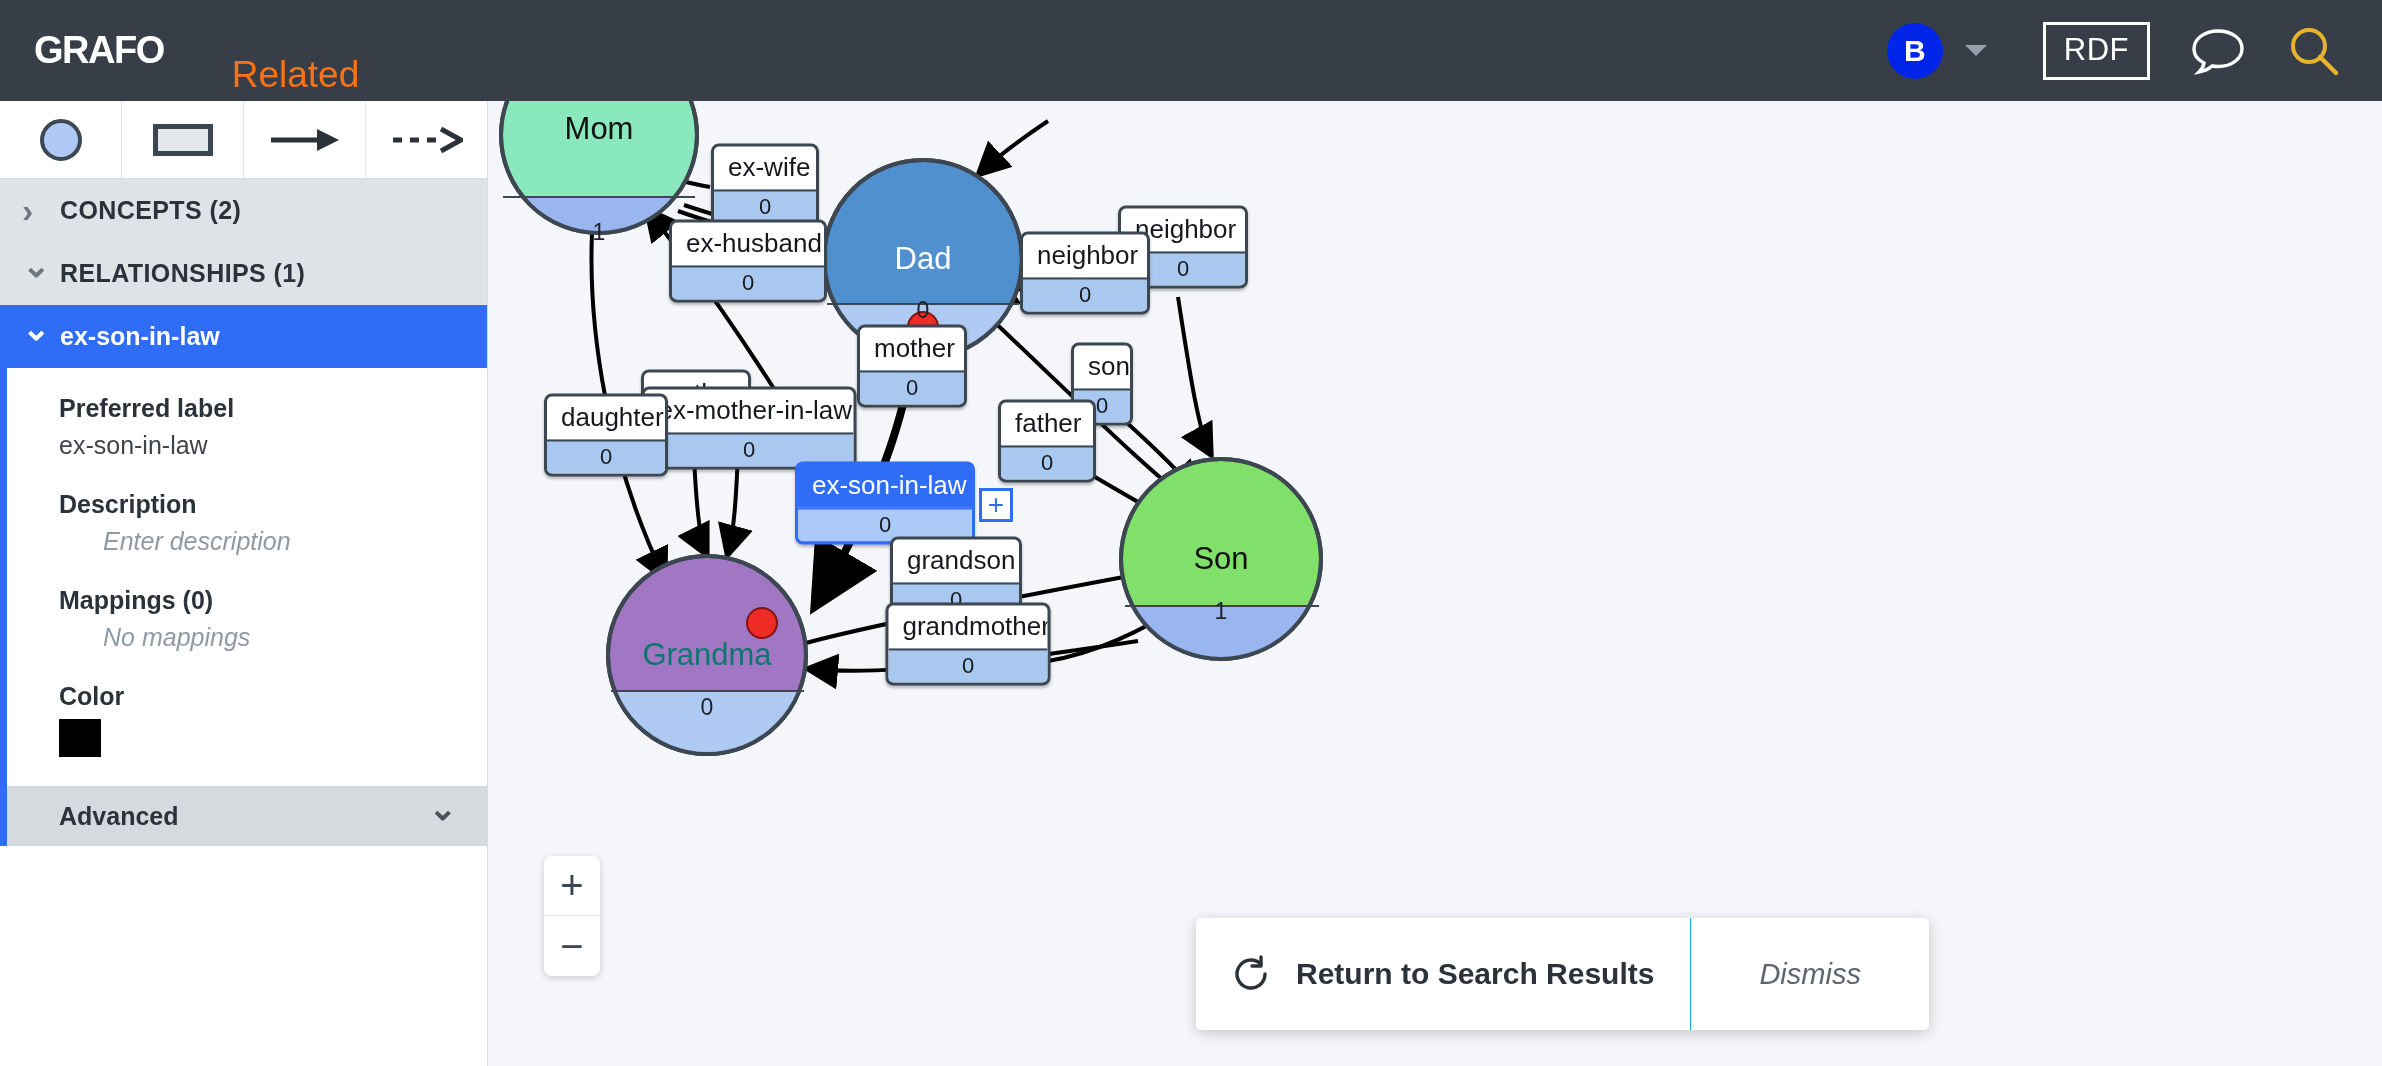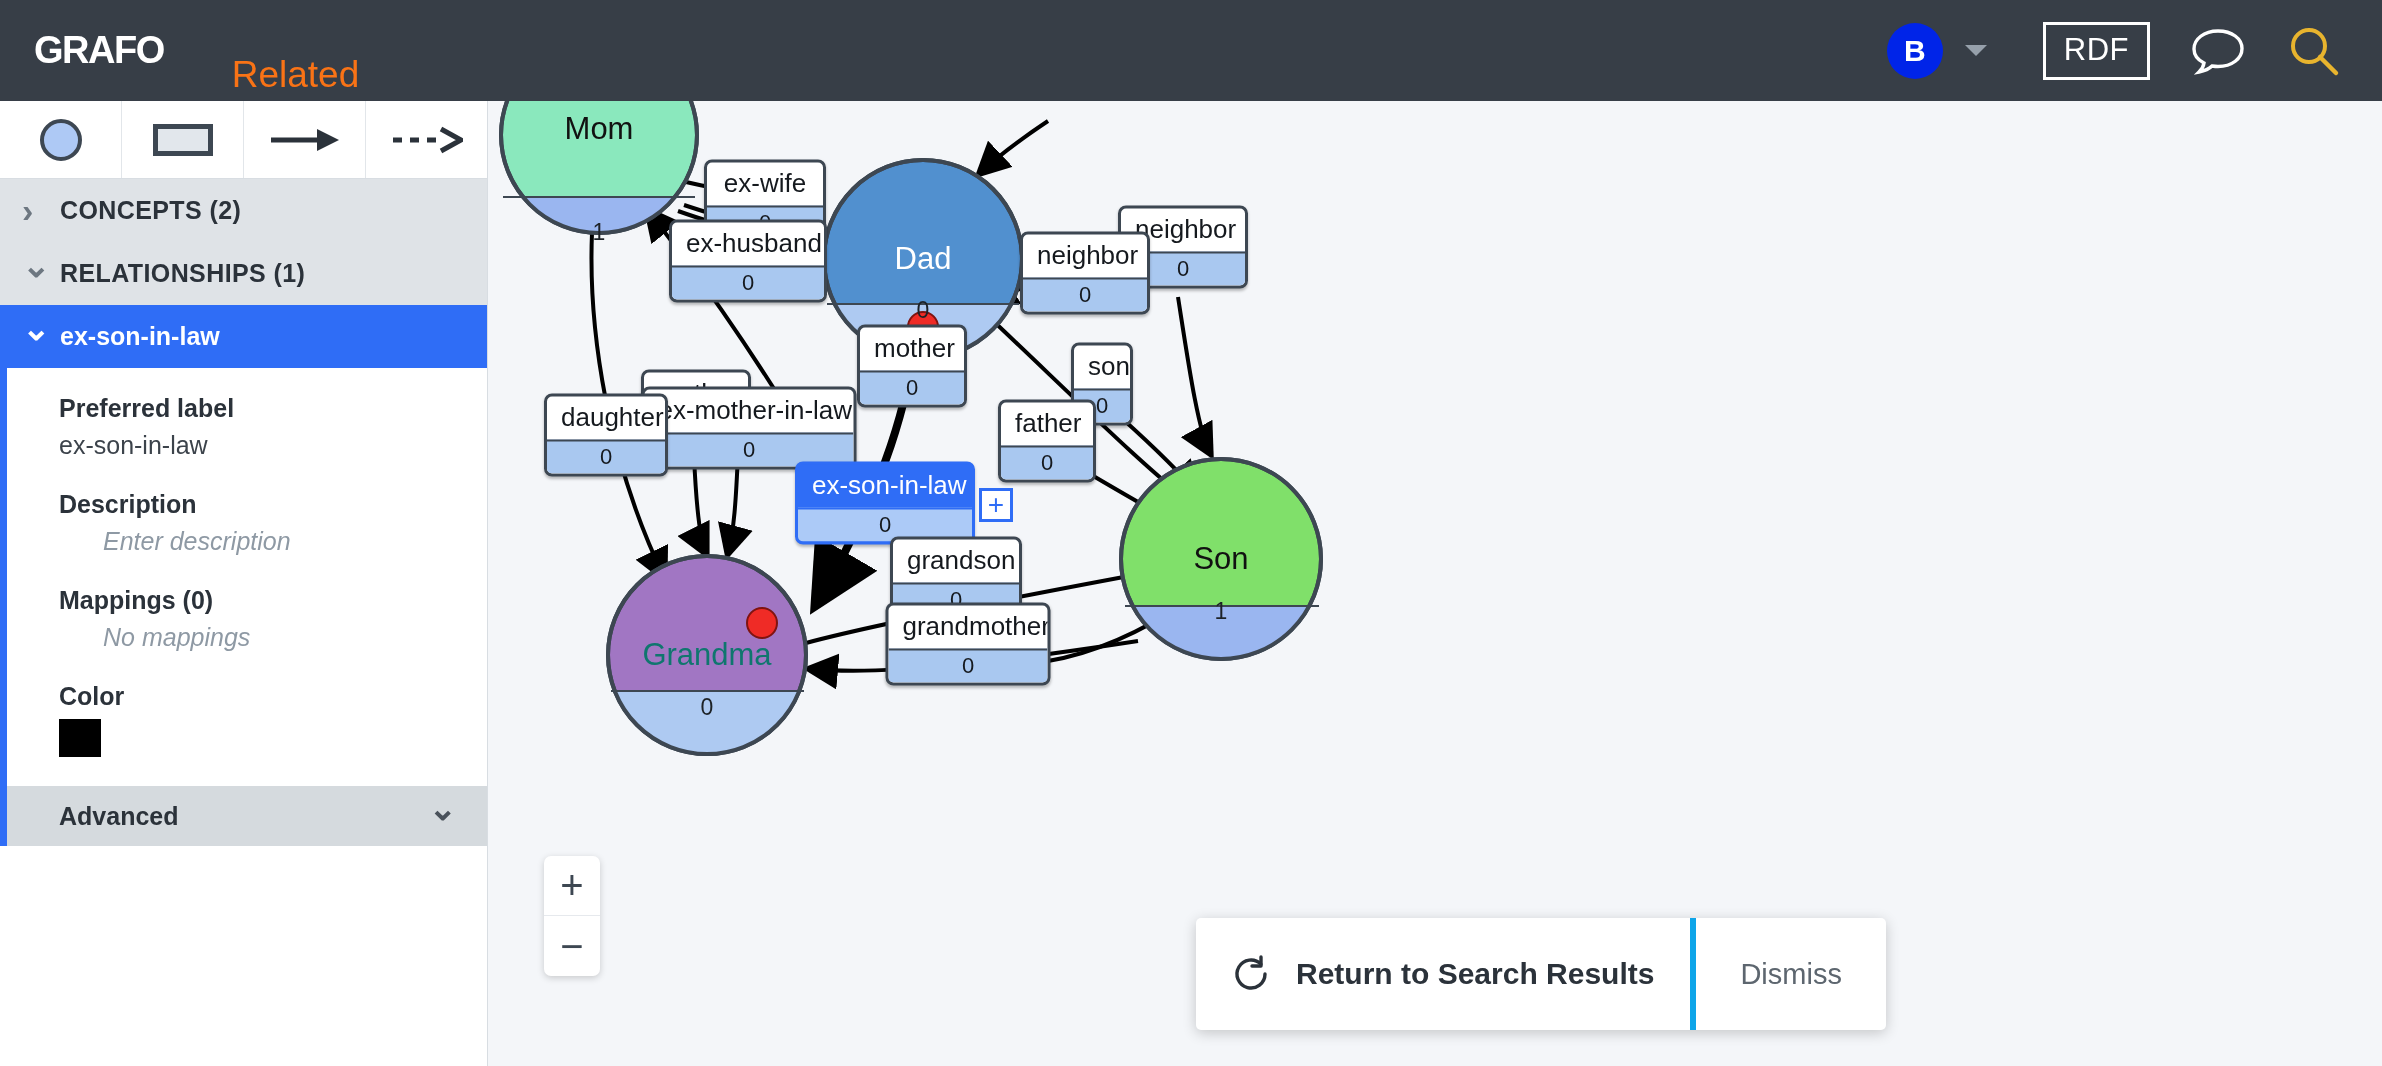--- a/index.html
+++ b/index.html
@@ -170,23 +170,23 @@
     height: 112px; display: flex; align-items: stretch;
     background: #ffffff; border-radius: 5px;
     box-shadow: 0 3px 14px rgba(0,0,0,.20);
   }
   #toast-main {
     display: flex; align-items: center; gap: 26px;
     padding: 0 36px; cursor: pointer;
   }
   #toast-label { font-size: 30px; font-weight: bold; color: #2b323a; }
   #toast-dismiss {
-    display: flex; align-items: center; padding: 0 44px;
-    border-left: 6px solid #0ea5e9;
-    font-size: 29px; color: #5d666f; cursor: pointer;
+    display: flex; align-items: center; padding: 0 68px;
+    border-left: 1px solid #0ea5e9;
+    font-size: 29px; color: #5d666f; cursor: pointer; font-style: italic;
   }
 </style>
 </head>
 <body>
 
 <div id="topbar">
   <div id="logo">GRAFO</div>
   <div id="doc-title">Related</div>
 
   <div id="topbar-right">
@@ -367,21 +367,21 @@
 
   <div class="node-name" style="left:435px; top:158px; color:#fff">Dad</div>
   <div class="node-count" style="left:435px; top:209px">0</div>
 
   <div class="node-name" style="left:733px; top:458px; color:#111">Son</div>
   <div class="node-count" style="left:733px; top:510px">1</div>
 
   <div class="node-name" style="left:219px; top:554px; color:#0f766e">Grandma</div>
   <div class="node-count" style="left:219px; top:606px">0</div>
 
-  <div class="elabel" style="left:277px; top:100px;  width:122px">
+  <div class="elabel" style="left:277px; top:84px;  width:108px">
     <div class="etext">ex-wife</div>
     <div class="ecount">0</div>
   </div>
   <div class="elabel" style="left:260px; top:160px; width:158px">
     <div class="etext">ex-husband</div>
     <div class="ecount">0</div>
   </div>
   <div class="elabel" style="left:695px; top:146px; width:130px">
     <div class="etext">neighbor</div>
     <div class="ecount">0</div>

